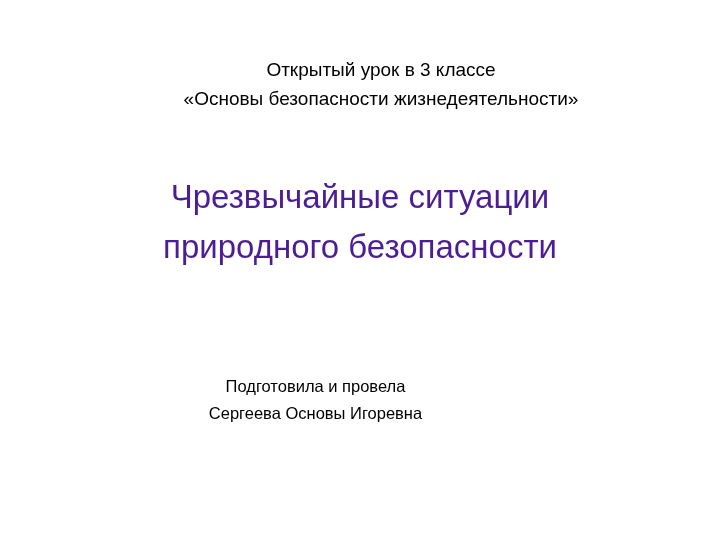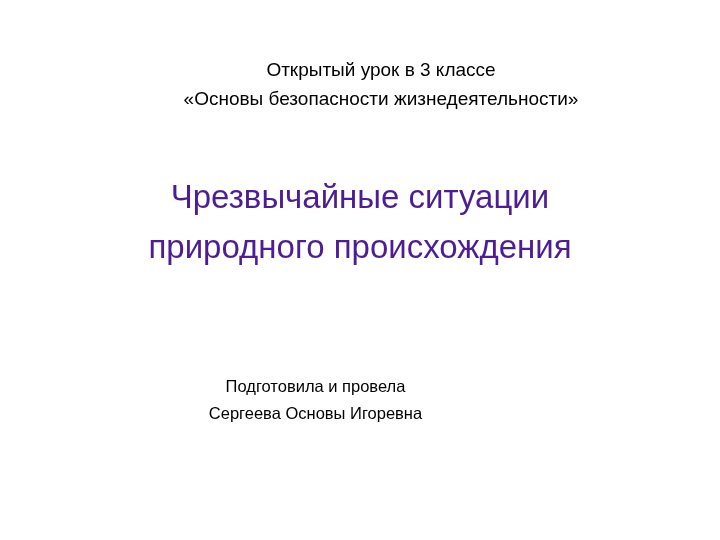--- a/index.html
+++ b/index.html
@@ -71,21 +71,21 @@
 
 <div class="slide">
 
   <div class="subheader">
     <span class="line">Открытый урок в 3 классе</span>
     <span class="line">«Основы безопасности жизнедеятельности»</span>
   </div>
 
   <div class="title">
     <span class="line">Чрезвычайные ситуации</span>
-    <span class="line">природного происхождения</span>
+    <span class="line">природного безопасности</span>
   </div>
 
   <div class="author">
     <span class="line">Подготовила и провела</span>
     <span class="line">Сергеева Основы Игоревна</span>
   </div>
 
 </div>
 
 </body></html>

